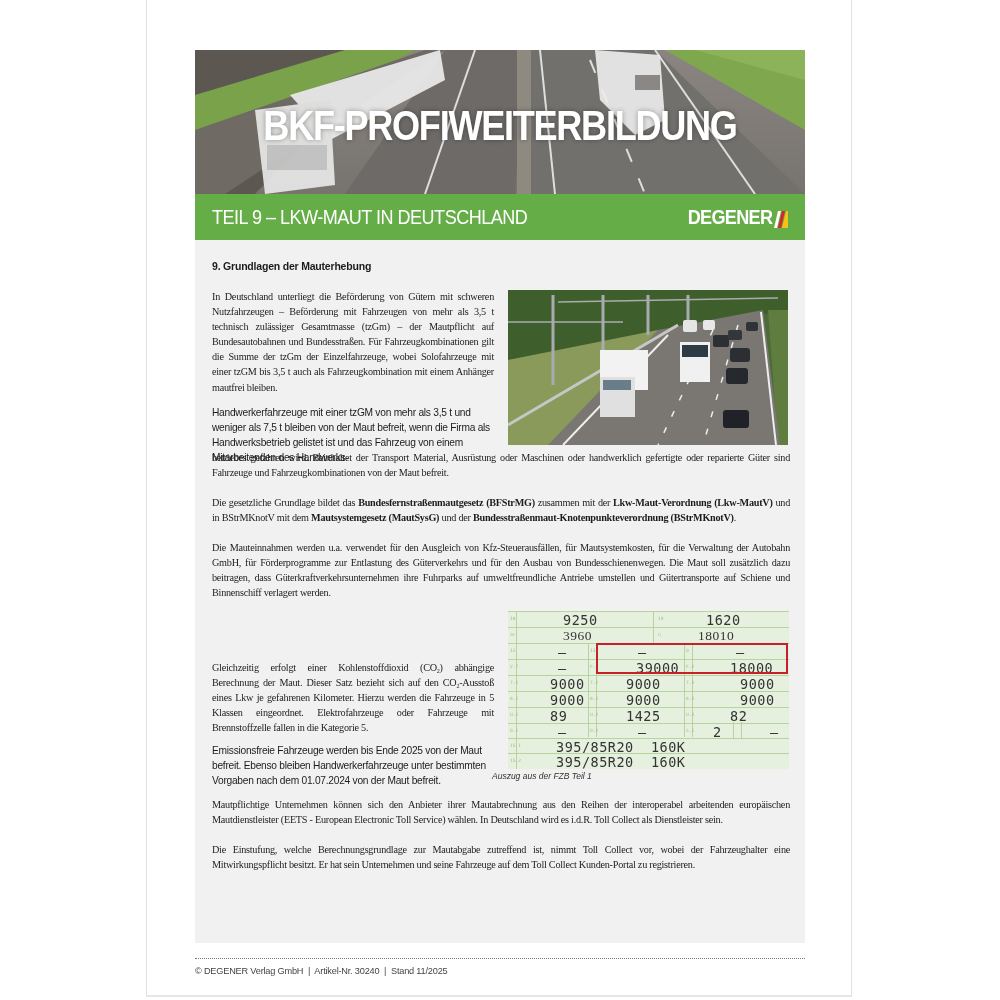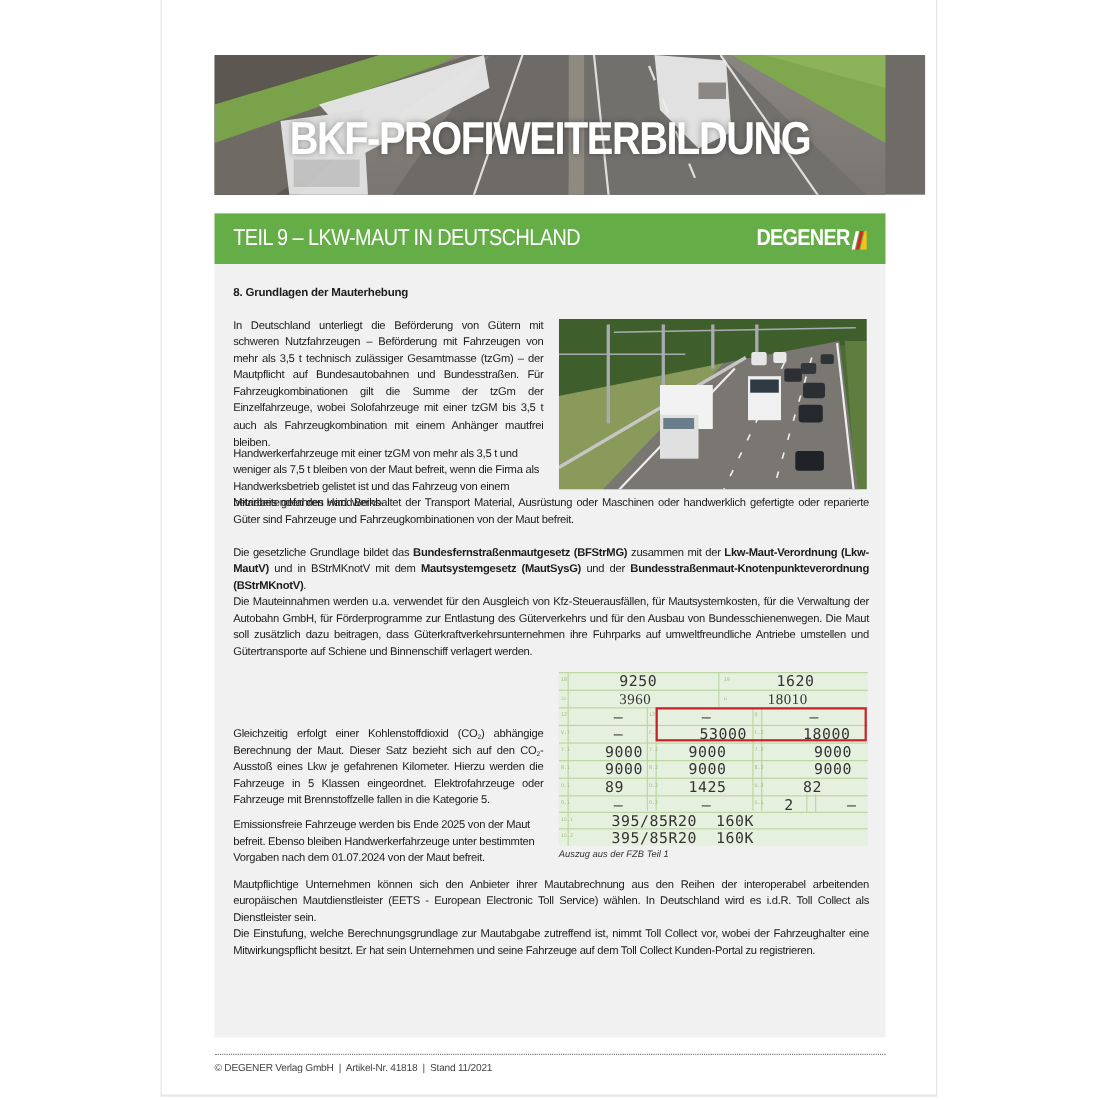--- a/index.html
+++ b/index.html
@@ -1,38 +1,38 @@
 <!DOCTYPE html>
 <html><head>
 <meta charset="utf-8">
 <style>
   html, body { margin:0; padding:0; }
   body { width:1000px; height:1000px; background:#ffffff; position:relative; overflow:hidden; font-family:"Liberation Sans", sans-serif; }
   .sheet { position:absolute; left:146px; top:0; width:706px; height:997px; background:#fff; border-left:1px solid #e2e2e2; border-right:1px solid #e2e2e2; border-bottom:2px solid #e6e6e6; box-sizing:border-box; }
-  .hero { position:absolute; left:195px; top:50px; width:610px; height:127px; overflow:hidden; background:#6f6c68;padding-left:36px; }
+  .hero { position:absolute; left:195px; top:50px; width:610px; height:144px; overflow:hidden; background:#6f6c68; }
   .hero svg { position:absolute; left:0; top:0; }
   .hero-title { position:absolute; left:0; width:610px; top:52px; text-align:center; color:#fff; font-family:"Liberation Sans", sans-serif; font-size:42px; font-weight:bold; letter-spacing:-1.5px; transform:scaleX(0.86); transform-origin:center; text-shadow:0 0 6px rgba(0,0,0,0.35); }
   .band { position:absolute; left:195px; top:194px; width:610px; height:46px; background:#65ad46; }
   .band-title { position:absolute; left:17px; top:11px; color:#fff; font-size:21px; letter-spacing:-0.6px; transform:scaleX(0.86); transform-origin:left; white-space:nowrap; }
   .brand { position:absolute; right:17px; top:11px; color:#fff; font-size:21px; font-weight:bold; letter-spacing:-0.8px; display:flex; align-items:center; }
   .brand-text { transform:scaleX(0.86); transform-origin:right; display:inline-block; }
   .brand-mark { display:inline-block; width:14px; height:17px; margin-left:2px; position:relative; }
   .content { position:absolute; left:195px; top:240px; width:610px; height:703px; background:#f1f1f1; }
   .txt { position:absolute; font-size:10.2px; line-height:15.1px; color:#1c1c1c; letter-spacing:-0.25px; }
-  .just { text-align:justify; }
+  .just { text-align:justify;font-family:Liberation Serif, serif; }
   b { font-weight:bold; }
   .h1 { position:absolute; left:17px; top:20px; font-size:10.5px; font-weight:bold; color:#1c1c1c; letter-spacing:-0.2px; }
   .photo { position:absolute; left:313px; top:50px; width:280px; height:155px; overflow:hidden; }
   .fzb { position:absolute; left:313px; top:371px; width:281px; height:158px; background:#e6f0df; overflow:hidden; font-family:"DejaVu Sans Mono", monospace; }
   .fzb-row { position:absolute; left:0; width:281px; height:16px; border-top:1px solid #b9d39d; }
   .fzb-val { position:absolute; font-size:13.5px; color:#333; top:0px; letter-spacing:0.5px; }
   .fzb-code { position:absolute; font-size:4.5px; color:#9cbf82; top:4px; }
   .vline { position:absolute; width:1px; background:#b9d39d; }
   .redbox { position:absolute; border:2px solid #c6202a; box-sizing:border-box; }
-  .caption { position:absolute; left:313px; top:531px; font-size:8.5px; font-style:italic; color:#333;text-align:right; }
+  .caption { position:absolute; left:297px; top:531px; font-size:8.5px; font-style:italic; color:#333;text-align:right; }
   .footer-line { position:absolute; left:195px; top:958px; width:610px; border-top:1px dotted #777; }
   .footer { position:absolute; left:195px; top:966px; font-size:9.2px; color:#444; letter-spacing:-0.2px; }
   sub { font-size:6px; vertical-align:-2px; line-height:0; }
 </style>
 </head>
 <body>
 
 <div class="sheet"></div>
 
 <div class="hero">
@@ -84,21 +84,21 @@
       <svg width="14" height="17" viewBox="0 0 14 17">
         <polygon points="4,0 7,0 3,17 0,17" fill="#fff"></polygon>
         <polygon points="8,0 11,0 7,17 4,17" fill="#d7262b"></polygon>
         <polygon points="12,0 14,0 14,17 8,17" fill="#f4c316"></polygon>
       </svg>
     </span>
   </div>
 </div>
 
 <div class="content">
-  <div class="h1">8.   Grundlagen der Mauterhebung</div>
+  <div class="h1">9.   Grundlagen der Mauterhebung</div>
 
   <div class="txt just" style="left:17px; top:49px; width:282px;">In Deutschland unterliegt die Beförderung von Gütern mit schweren Nutzfahrzeugen – Beförderung mit Fahrzeugen von mehr als 3,5 t technisch zulässiger Gesamtmasse (tzGm) – der Mautpflicht auf Bundesautobahnen und Bundesstraßen. Für Fahrzeugkombinationen gilt die Summe der tzGm der Einzelfahrzeuge, wobei Solofahrzeuge mit einer tzGM bis 3,5 t auch als Fahrzeugkombination mit einem Anhänger mautfrei bleiben.</div>
 
   <div class="photo">
     <svg width="280" height="155" viewBox="0 0 280 155">
       <rect width="280" height="155" fill="#4d6b37"></rect>
       <polygon points="0,0 280,0 280,20 0,70" fill="#3e5f2c"></polygon>
       <polygon points="0,70 150,40 110,155 0,155" fill="#8a9a5a"></polygon>
       <polygon points="260,20 280,20 280,155 270,155" fill="#5f7d3e"></polygon>
       <polygon points="150,40 255,20 272,155 40,155" fill="#7a7773"></polygon>
@@ -181,21 +181,21 @@
       <span class="fzb-val" style="left:50px;">–</span>
       <span class="fzb-code" style="left:82px;">13</span>
       <span class="fzb-val" style="left:130px;">–</span>
       <span class="fzb-code" style="left:178px;">Q</span>
       <span class="fzb-val" style="left:228px;">–</span>
     </div>
     <div class="fzb-row" style="top:48px;">
       <span class="fzb-code" style="left:2px;">V.7</span>
       <span class="fzb-val" style="left:50px;">–</span>
       <span class="fzb-code" style="left:82px;">F.1</span>
-      <span class="fzb-val" style="left:128px;">53000</span>
+      <span class="fzb-val" style="left:128px;">39000</span>
       <span class="fzb-code" style="left:178px;">F.2</span>
       <span class="fzb-val" style="left:222px;">18000</span>
     </div>
     <div class="fzb-row" style="top:64px;">
       <span class="fzb-code" style="left:2px;">7.1</span>
       <span class="fzb-val" style="left:42px;">9000</span>
       <span class="fzb-code" style="left:82px;">7.2</span>
       <span class="fzb-val" style="left:118px;">9000</span>
       <span class="fzb-code" style="left:178px;">7.3</span>
       <span class="fzb-val" style="left:232px;">9000</span>
@@ -235,13 +235,13 @@
     </div>
     <div class="redbox" style="left:88px; top:32px; width:192px; height:31px;"></div>
   </div>
   <div class="caption">Auszug aus der FZB Teil 1</div>
 
   <div class="txt just" style="left:17px; top:557px; width:578px;">Mautpflichtige Unternehmen können sich den Anbieter ihrer Mautabrechnung aus den Reihen der interoperabel arbeitenden europäischen Mautdienstleister (EETS - European Electronic Toll Service) wählen. In Deutschland wird es i.d.R. Toll Collect als Dienstleister sein.</div>
   <div class="txt just" style="left:17px; top:602px; width:578px;">Die Einstufung, welche Berechnungsgrundlage zur Mautabgabe zutreffend ist, nimmt Toll Collect vor, wobei der Fahrzeughalter eine Mitwirkungspflicht besitzt. Er hat sein Unternehmen und seine Fahrzeuge auf dem Toll Collect Kunden-Portal zu registrieren.</div>
 </div>
 
 <div class="footer-line"></div>
-<div class="footer" style="white-space:pre;">© DEGENER Verlag GmbH  |  Artikel-Nr. 41818  |  Stand 11/2021</div>
+<div class="footer" style="white-space:pre;">© DEGENER Verlag GmbH  |  Artikel-Nr. 30240  |  Stand 11/2025</div>
 
 </body></html>

